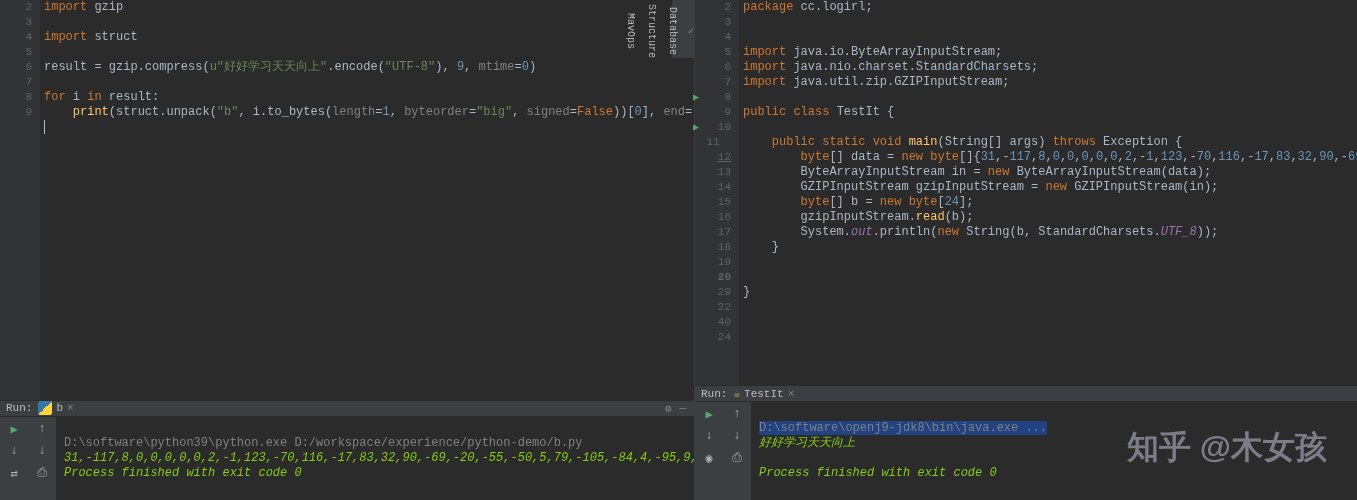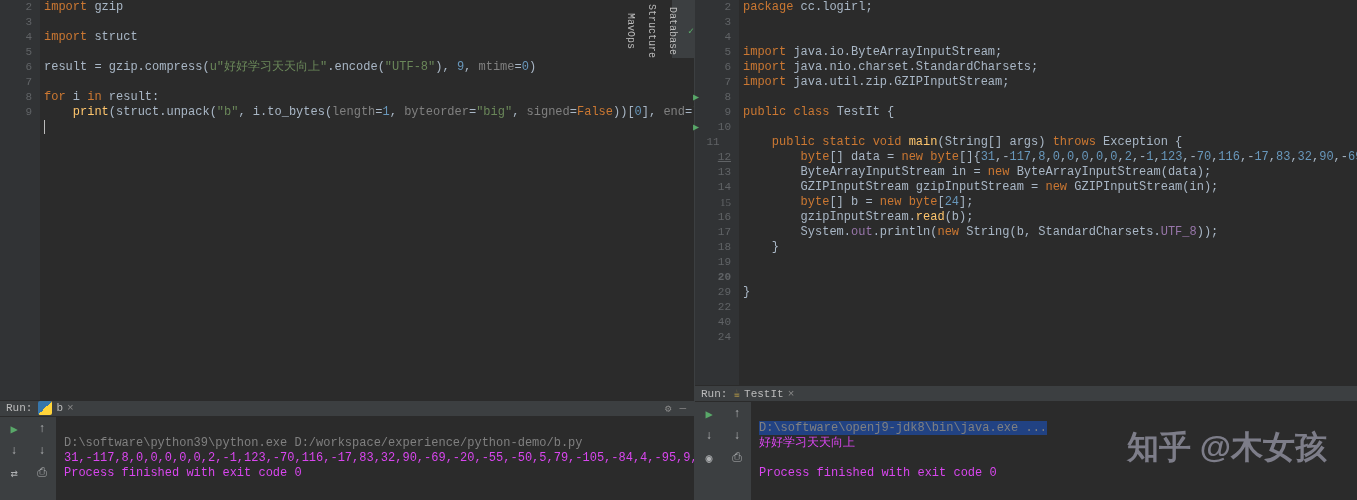--- a/index.html
+++ b/index.html
@@ -44,21 +44,21 @@
   font-size: 12px;
   white-space: pre;
   overflow: hidden;
 }
 .code-line { height: 15px; }
 .kw { color: #cc7832; }
 .str { color: #6a8759; }
 .num { color: #6897bb; }
 .fn { color: #ffc66d; }
 .com { color: #808080; }
-.field { color: #9876aa; }
+.field { color: #9876aa; font-style: italic; }
 .cursor { border-left: 1px solid #bbb; display: inline-block; height: 14px; vertical-align: middle; }
 
 .run-bar {
   height: 18px;
   background: #3c3f41;
   display: flex;
   align-items: center;
   padding-left: 6px;
   font-size: 11px;
   color: #bbb;
@@ -90,21 +90,21 @@
 .play { color: #59a869; }
 .console-text {
   padding: 4px 8px;
   font-size: 12px;
   line-height: 15px;
   white-space: pre;
   overflow: hidden;
   flex: 1;
 }
 .console-path { color: #808080; }
-.console-out { color: #d946ef; }
+.console-out { color: #84cc16; font-style: italic; }
 .console-highlight { background: #214283; }
 
 .side-tabs-right {
   position: absolute;
   right: 0;
   top: 0;
   width: 22px;
   background: #3c3f41;
   writing-mode: vertical-rl;
   font-size: 10px;
@@ -204,21 +204,21 @@
         <div style="position: relative;">5</div>
         <div style="position: relative;">6</div>
         <div style="position: relative;">7</div>
         <div style="position: relative;">8<span class="run-gutter-marker" style="left: -2px;">▶</span></div>
         <div style="position: relative;">9</div>
         <div style="position: relative;">10<span class="run-gutter-marker" style="left: -2px;">▶</span></div>
         <div style="position: relative; text-align: center;">11</div>
         <div style="position: relative; text-decoration: underline;">12</div>
         <div style="position: relative;">13</div>
         <div style="position: relative;">14</div>
-        <div style="position: relative; font-family: Liberation Serif, serif;">15</div>
+        <div style="position: relative;">15</div>
         <div style="position: relative;">16</div>
         <div style="position: relative;">17</div>
         <div style="position: relative;">18</div>
         <div style="position: relative;">19</div>
         <div style="position: relative; font-weight: bold;">20</div>
         <div style="position: relative;">29</div>
         <div style="position: relative;">22</div>
         <div style="position: relative;">40</div>
         <div style="position: relative;">24</div>
       </div>

